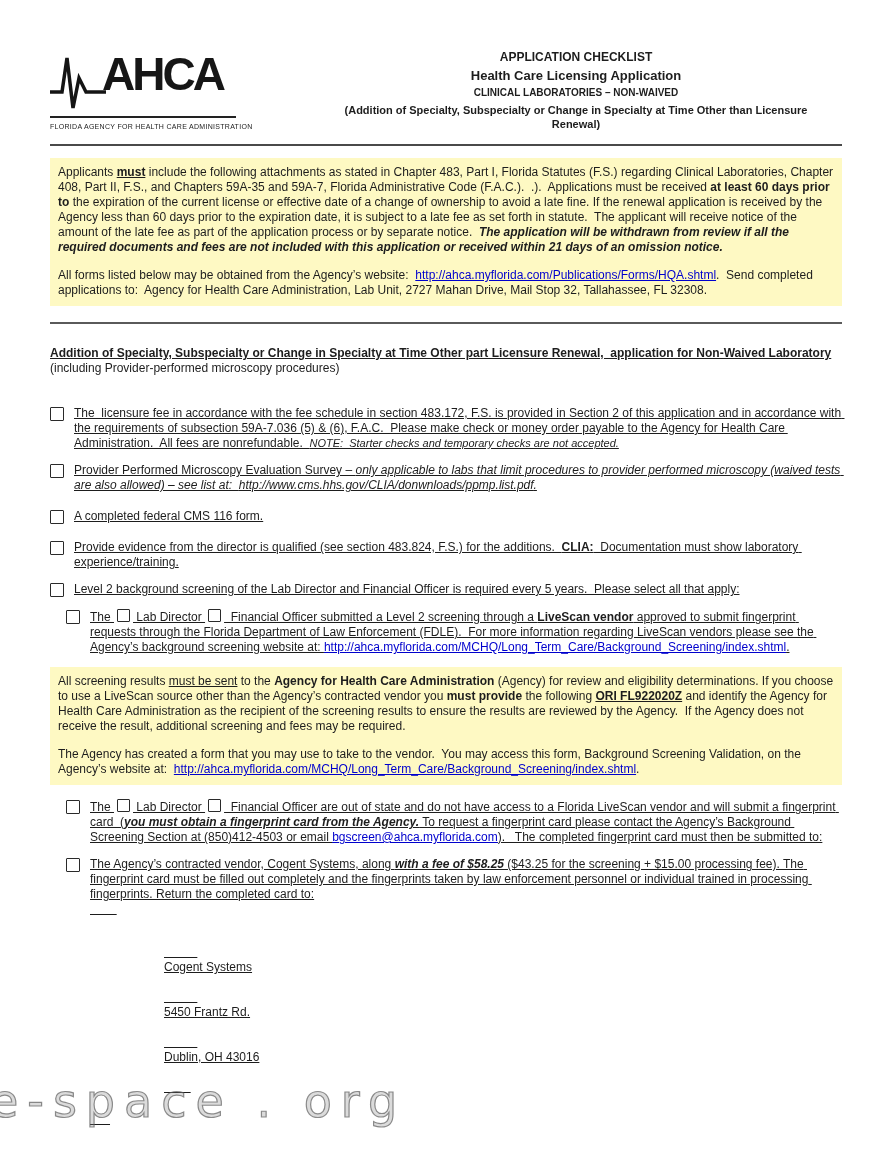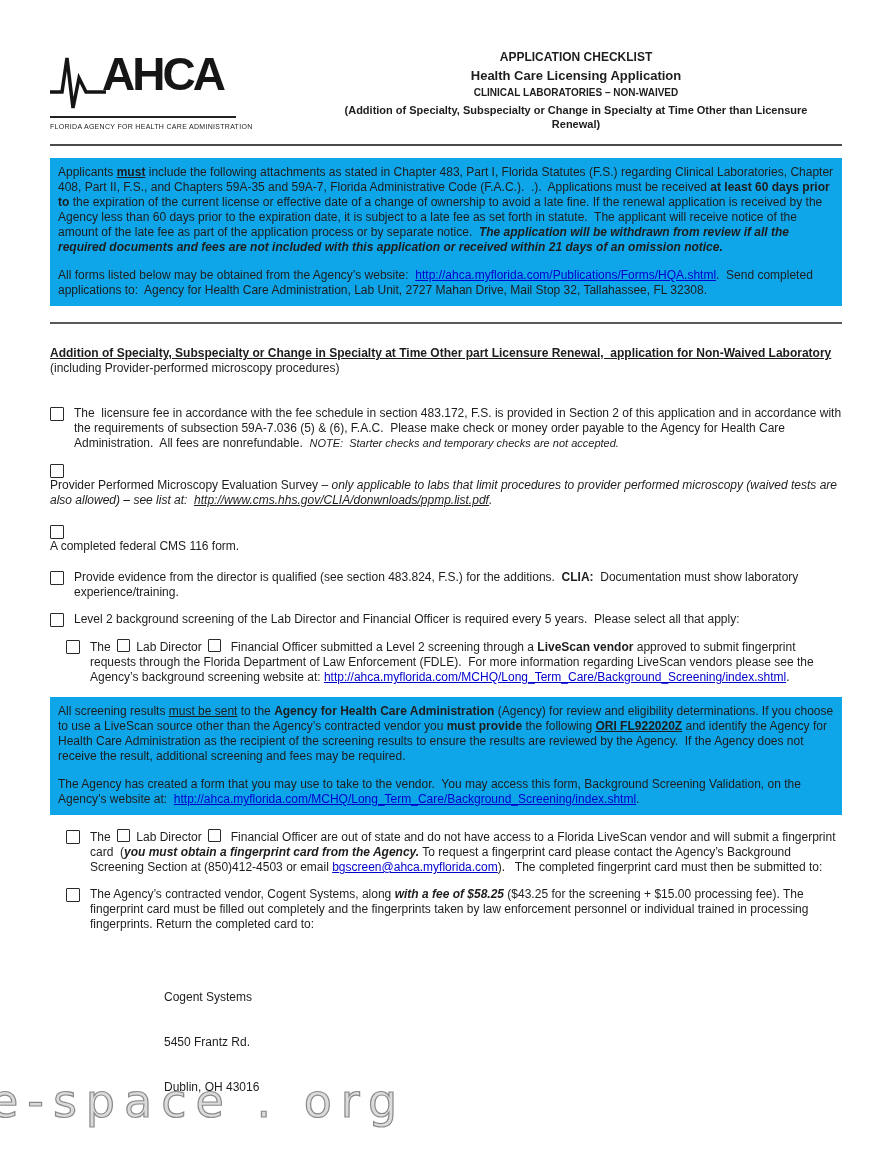--- a/index.html
+++ b/index.html
@@ -13,32 +13,32 @@
   .logo-acronym{font-weight:bold;font-size:46px;line-height:44px;letter-spacing:-3px;color:#161616;}
   .logo-tagline{border-top:2px solid #222;margin-top:2px;width:186px;font-size:7px;letter-spacing:.3px;color:#222;padding-top:1px;white-space:nowrap;}
   .titles{flex:1;text-align:center;padding-top:4px;}
   .t1{font-weight:bold;font-size:12px;line-height:19px;}
   .t2{font-weight:bold;font-size:13px;line-height:17px;}
   .t3{font-weight:bold;font-size:10px;line-height:18px;}
   .t4{font-weight:bold;font-size:11px;line-height:14px;margin:1px auto 0;width:470px;}
   .rule{border:none;border-top:2px solid #4a4a4a;margin:10px 0 12px;}
   .rule2{border:none;border-top:2px solid #5a5a5a;margin:16px 0 22px;}
   
-  .shadebox{background:#0ea5e9;padding:7px 8px 8px;}
+  .shadebox{background:#fef9c3;padding:7px 8px 8px;}
   .shadebox p{margin:0;white-space:pre-wrap;}
   .shadebox p + p{margin-top:13px;}
   
   .heading{white-space:pre-wrap;margin:0 0 30px;}
   
   .item{display:flex;margin-bottom:12px;}
   .item.sub{margin-left:16px;}
   .cb{flex:none;width:12px;height:12px;border:1.5px solid #2a2a2a;border-radius:1px;margin:1px 10px 0 0;background:#fff;cursor:pointer;}
   .icb{display:inline-block;width:11px;height:11px;border:1.4px solid #2a2a2a;border-radius:1px;vertical-align:-1px;margin:0 3px;background:#fff;cursor:pointer;}
-  .itxt{flex:1;white-space:pre-wrap;}
-  .gap-lg{margin-bottom:16px;flex-direction:column;}
+  .itxt{flex:1;white-space:pre-wrap;text-decoration:underline;}
+  .gap-lg{margin-bottom:16px;}
   .address{margin:13px 0 2px 74px;white-space:pre-wrap;}
   .address div{line-height:15px;}
   
   .b{font-weight:bold;}
   .i{font-style:italic;}
   .bi{font-weight:bold;font-style:italic;}
   .u{text-decoration:underline;}
   .bu{font-weight:bold;text-decoration:underline;}
   .iu{font-style:italic;text-decoration:underline;}
   .sm{font-size:11px;}

